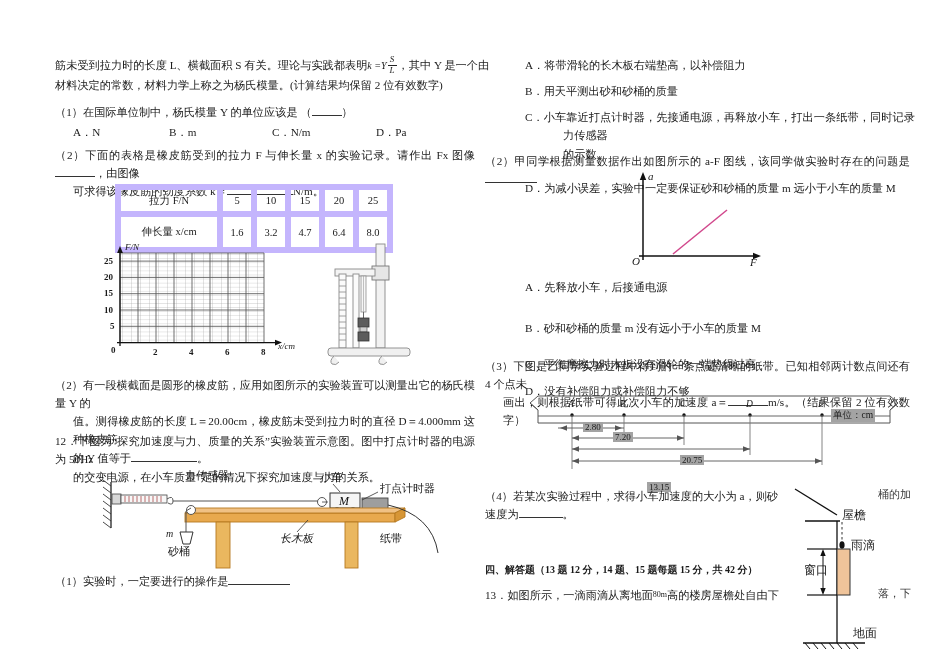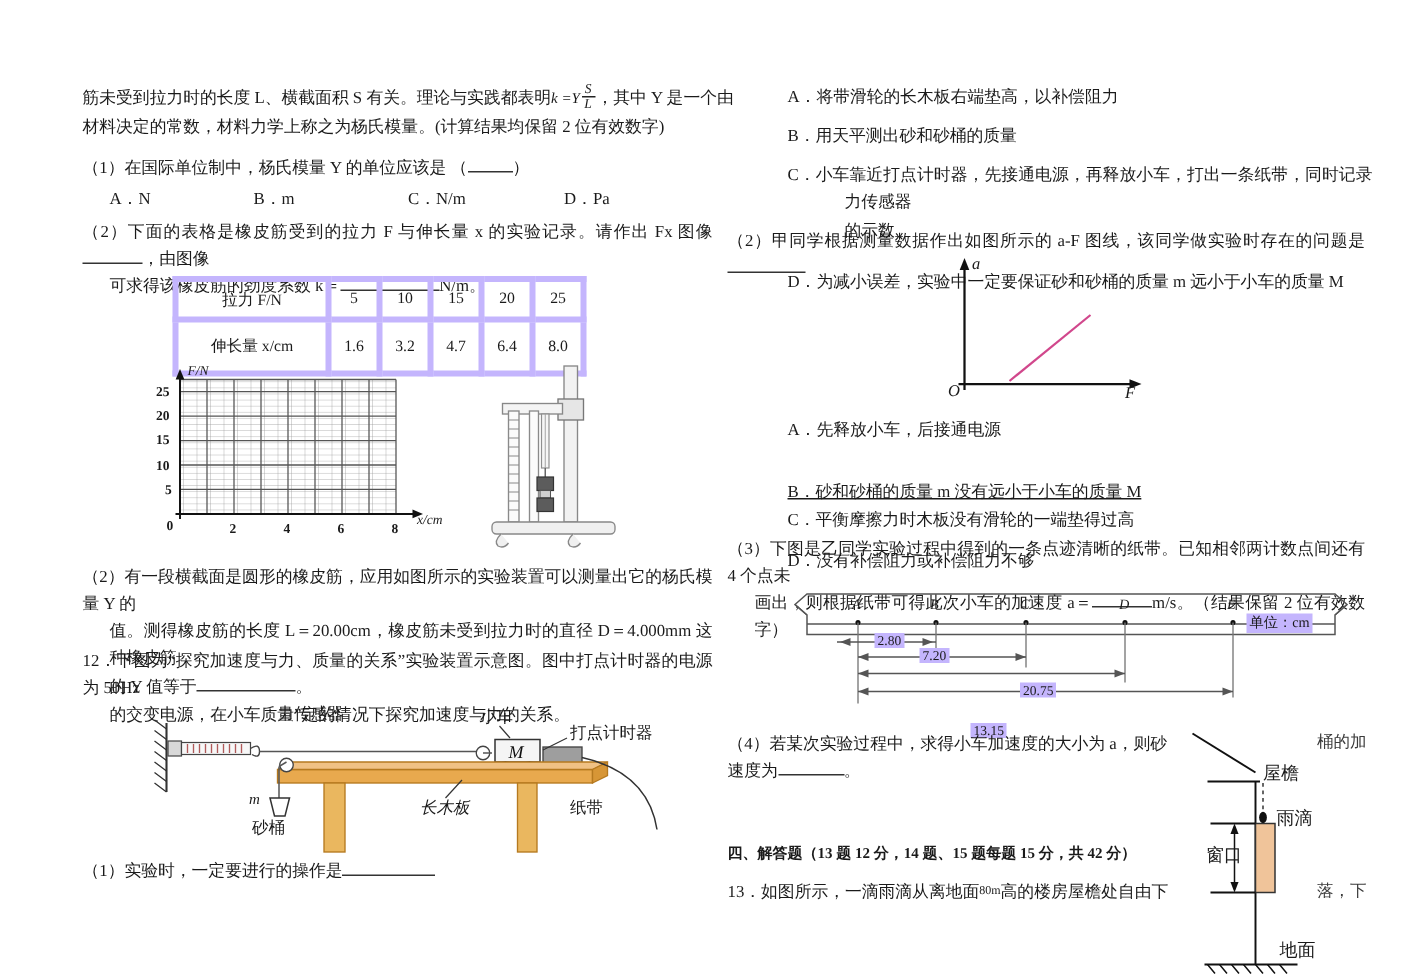--- a/index.html
+++ b/index.html
@@ -34,39 +34,39 @@
   .frac .den { display: block; padding: 0 2px; }
 
   .opt-row { display: flex; font-size: 11.2px; margin-top: 3px; }
   .opt-row > span { display: inline-block; }
 
   
   .abs { position: absolute; }
 
   
   .dtable { border-collapse: collapse; font-size: 10.5px; }
-  .dtable td { border: 4px solid #c4b5fd; text-align: center;
+  .dtable td { border: 6px solid #c4b5fd; text-align: center;
                height: 27px; font-family: "Liberation Serif", serif; }
   .dtable td.head { width: 102px; padding: 0 6px; }
   .dtable td.val  { width: 34px; }
 
   
   .graphwrap { position: absolute; }
   .axlabel { position: absolute; font-size: 9px; font-style: italic; }
   .ticklbl { position: absolute; font-size: 9px; font-weight: bold; }
 
   
   .stand { position: absolute; }
 
   
   .diaglabel { position: absolute; font-size: 11px; white-space: nowrap; }
 
   
   .tapelbl { position: absolute; font-size: 9.5px; font-style: italic; }
-  .dimlbl { position: absolute; font-size: 9px; background: #c4b5fd; padding: 0 2px; }
+  .dimlbl { position: absolute; font-size: 9px; background: #a3a3a3; padding: 0 2px; }
 
   
   .bldlbl { position: absolute; font-size: 12px; white-space: nowrap; }
 
   .overflowfrag { position: absolute; font-size: 11px; color: #3b3b3b; white-space: nowrap; }
 </style>
 </head>
 <body>
 
 <div class="page">
@@ -287,21 +287,21 @@
         <polygon points="166,88 158,84.8 158,91.2" fill="#111"></polygon>
         <line x1="78" y1="86" x2="132" y2="42" stroke="#d1478c" stroke-width="1.5"></line>
       </svg>
       <span class="axlabel" style="left:53px; top:2px; font-size:11px;">a</span>
       <span class="axlabel" style="left:155px; top:88px; font-size:11px;">F</span>
       <span class="axlabel" style="left:37px; top:87px; font-size:11px;">O</span>
     </div>
 
     <div class="abs" style="left:40px; top:278px; width:390px;">
       <div class="p hang-opt" style="margin-bottom:23px;">A．先释放小车，后接通电源</div>
-      <div class="p hang-opt" style="margin-bottom:1px;text-decoration:underline;">B．砂和砂桶的质量 m 没有远小于小车的质量 M</div>
+      <div class="p hang-opt" style="margin-bottom:18px;">B．砂和砂桶的质量 m 没有远小于小车的质量 M</div>
       <div class="p hang-opt" style="margin-bottom:9px;">C．平衡摩擦力时木板没有滑轮的一端垫得过高</div>
       <div class="p hang-opt">D．没有补偿阻力或补偿阻力不够</div>
     </div>
 
     <div class="abs p" style="left:0; top:357px; width:425px;">
       <div>（3）下图是乙同学实验过程中得到的一条点迹清晰的纸带。已知相邻两计数点间还有 4 个点未</div>
       <div style="padding-left:18px;"><span>画出，则根据纸带可得此次小车的加速度 a＝</span><span class="blank b5"></span><span>m/s。（结果保留 2 位有效数字）</span></div>
     </div>
 
     <div class="abs" style="left:15px; top:393px; width:410px; height:82px;">

